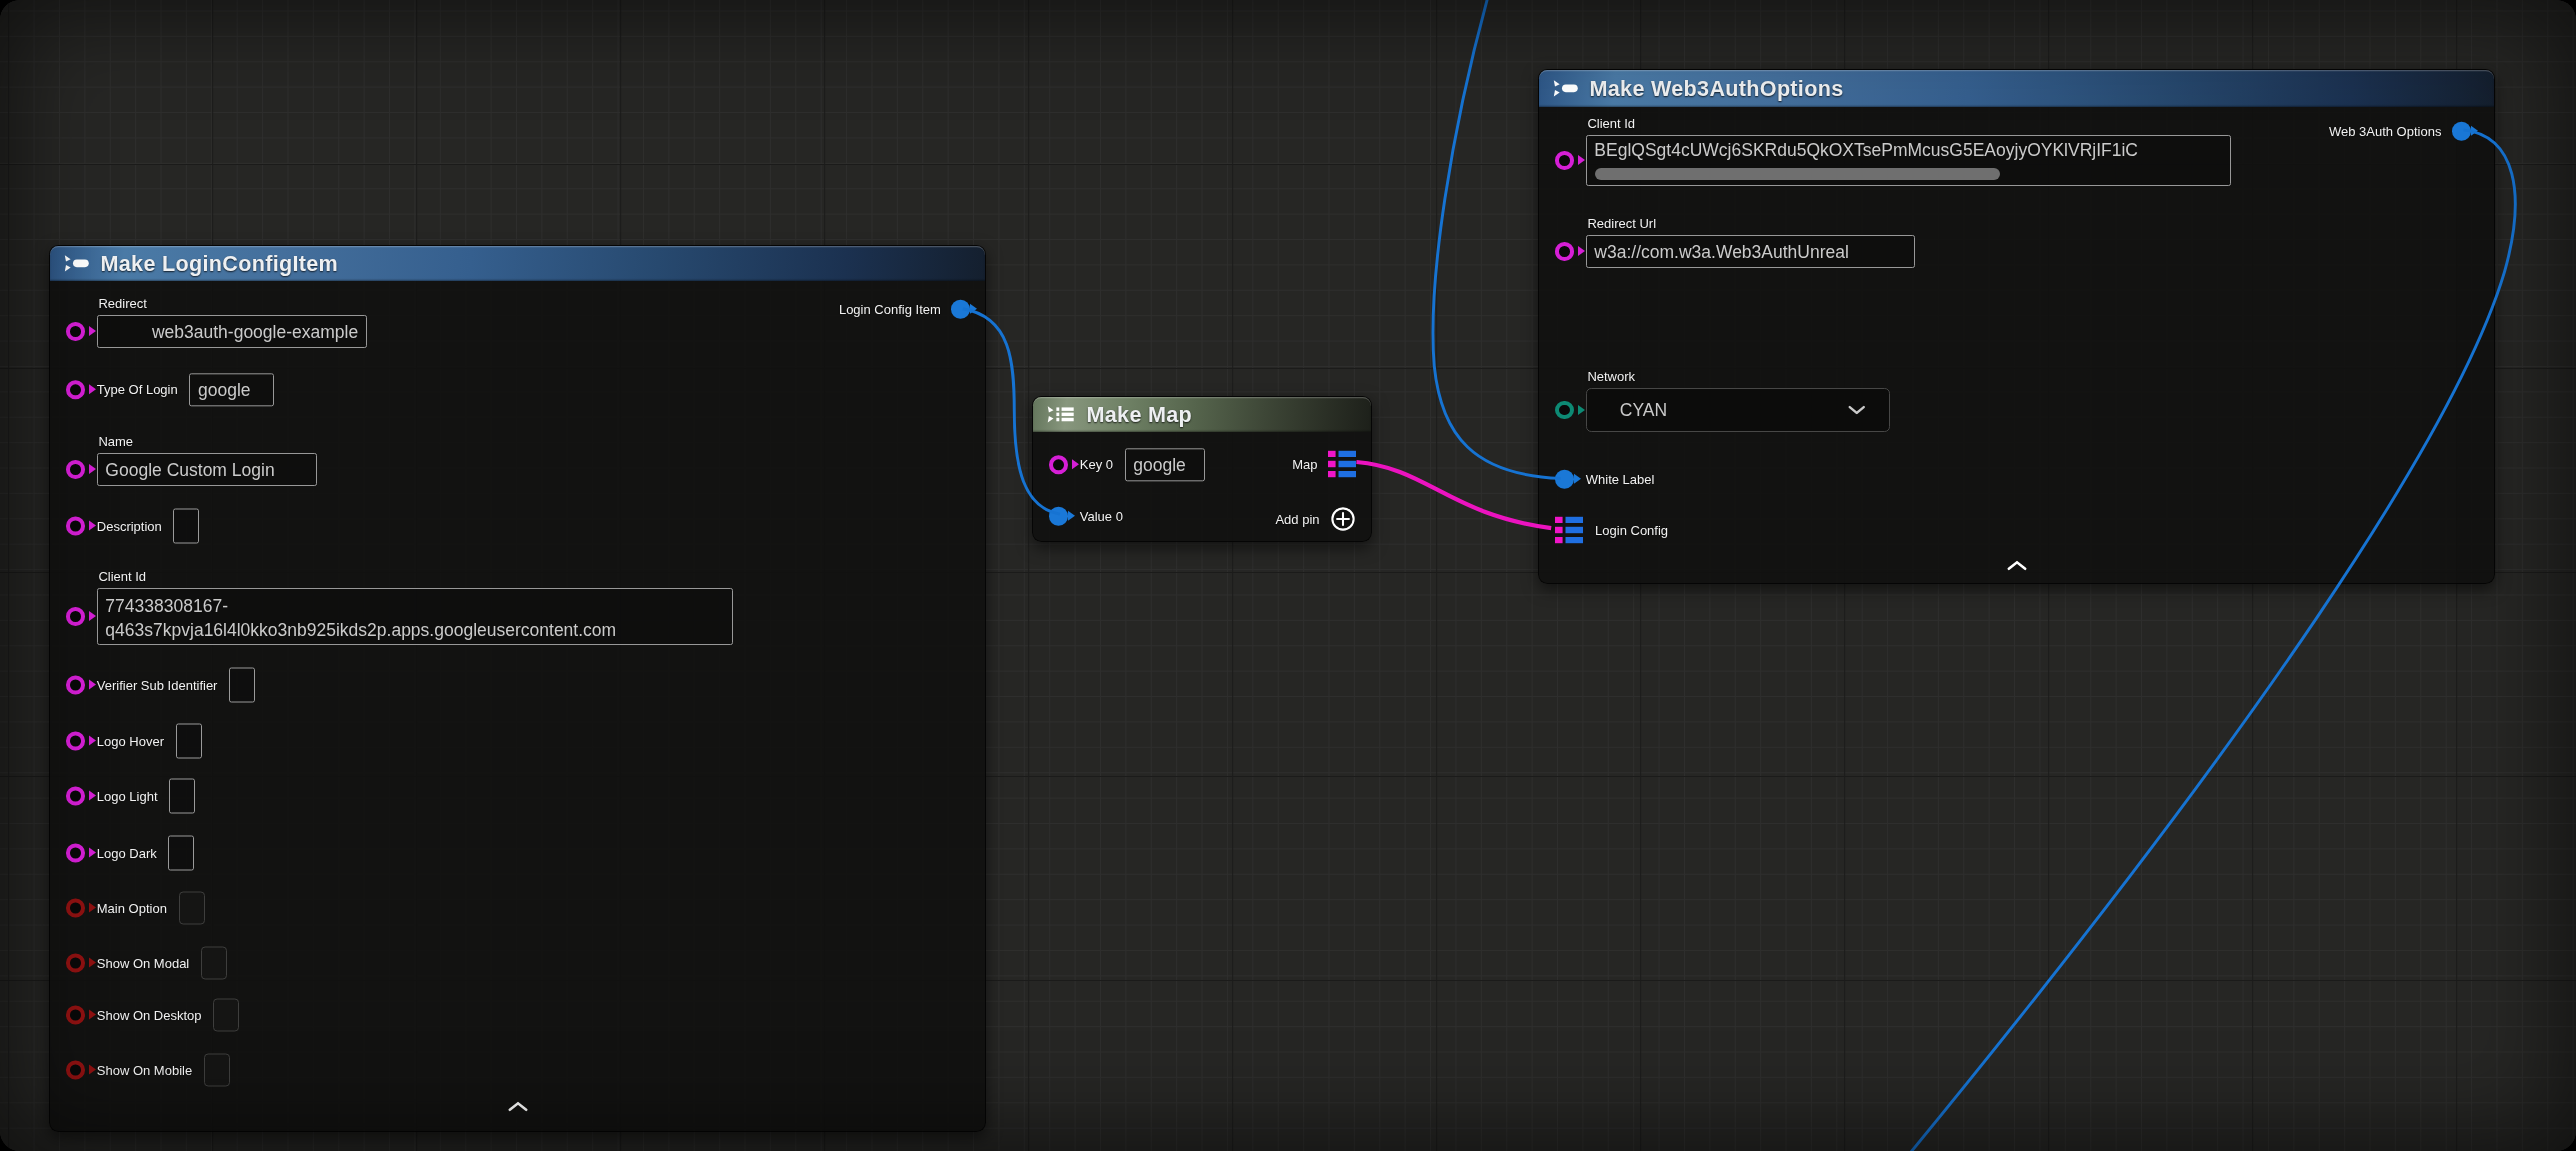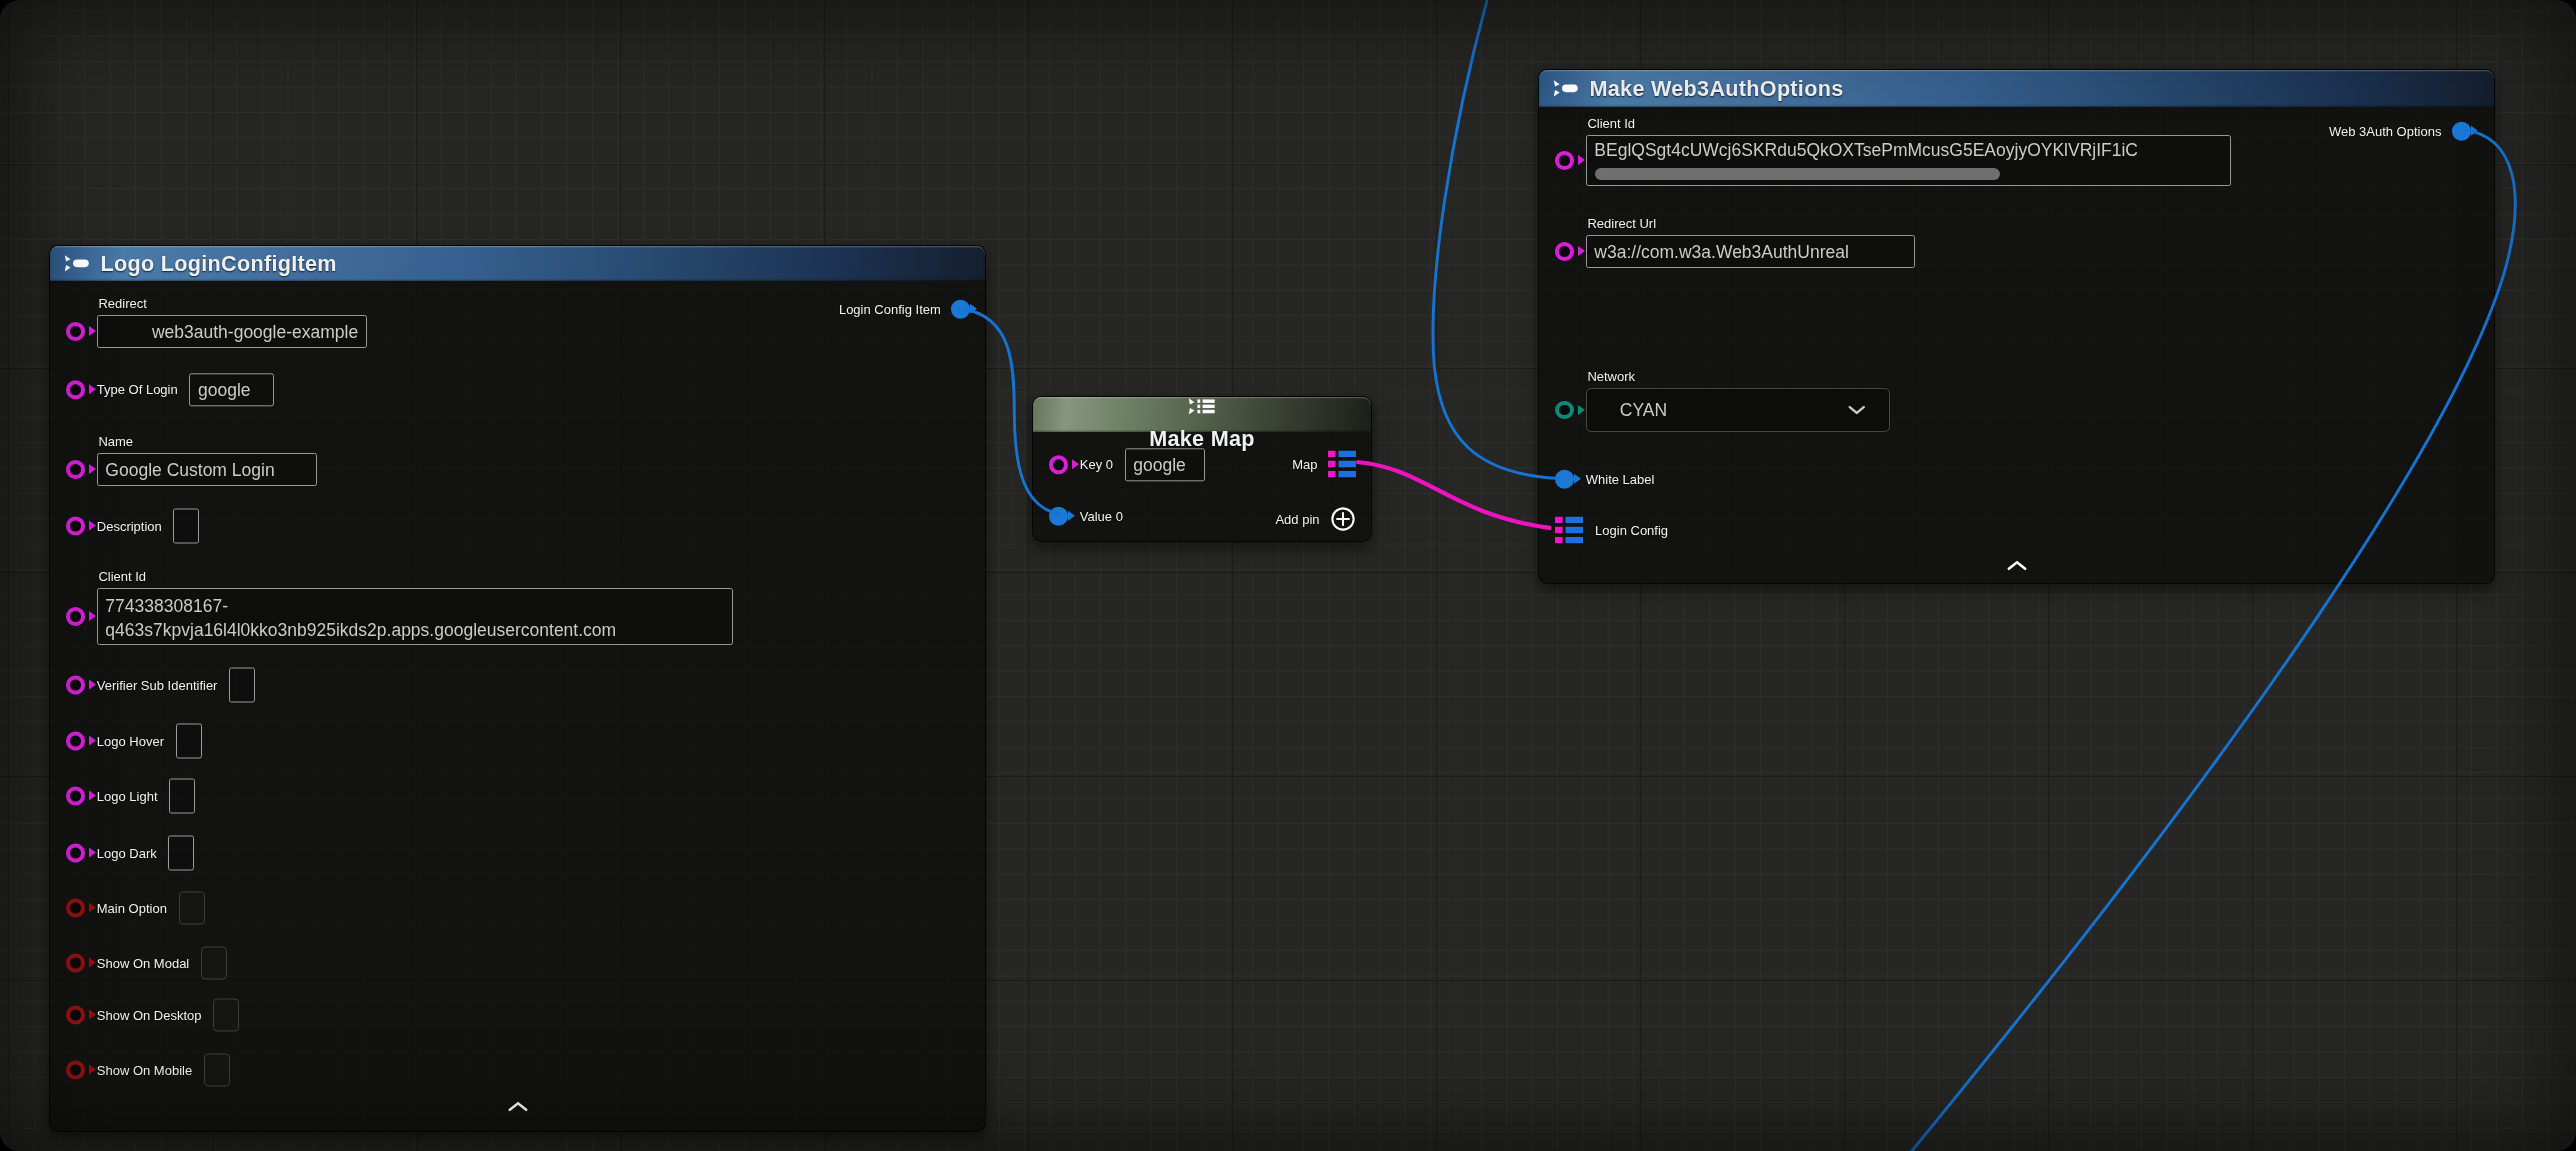--- a/index.html
+++ b/index.html
@@ -71,21 +71,21 @@
 
 <div class="viewport">
 
   <div class="node" style="left:49px;top:245px;width:937px;height:887px;">
     <div class="nhead blue" style="height:35px;">
       <svg class="hicon" width="27" height="18.7" viewBox="0 0 46 32">
         <path d="M3 2 l10 7 -8 4 z" fill="#fff"></path>
         <path d="M3 30 l10 -7 -8 -4 z" fill="#fff"></path>
         <rect x="17" y="9.5" width="27" height="13" rx="6.5" fill="#fff"></rect>
       </svg>
-      <span class="ntitle">Logo LoginConfigItem</span>
+      <span class="ntitle">Make LoginConfigItem</span>
     </div>
 
     <div class="orow" style="top:63px;right:15px;">
       <span class="lbl">Login Config Item</span>
       <span class="pin solid c-obj"></span>
     </div>
 
     <div class="srow" style="top:50px;">
       <div class="lbl">Redirect</div>
       <div class="boxline">
@@ -171,21 +171,21 @@
     </div>
 
     <div class="collapse" style="top:855px;">
       <svg width="21" height="10.5" viewBox="0 0 36 18">
         <path d="M4 15 L18 4 L32 15" stroke="#fff" stroke-width="4.5" fill="none" stroke-linecap="round"></path>
       </svg>
     </div>
   </div>
 
   <div class="node" style="left:1032px;top:396px;width:340px;height:146px;">
-    <div class="nhead green" style="height:35px;flex-direction:column;">
+    <div class="nhead green" style="height:35px;">
       <svg class="hicon" width="30" height="18.7" viewBox="0 0 52 32">
         <path d="M3 2 l10 7 -8 4 z" fill="#fff"></path>
         <path d="M3 30 l10 -7 -8 -4 z" fill="#fff"></path>
         <rect x="18" y="4" width="5" height="6" fill="#fff"></rect>
           <rect x="27" y="4" width="21" height="6" fill="#fff"></rect>
         <rect x="18" y="13" width="5" height="6" fill="#fff"></rect>
           <rect x="27" y="13" width="21" height="6" fill="#fff"></rect>
         <rect x="18" y="22" width="5" height="6" fill="#fff"></rect>
           <rect x="27" y="22" width="21" height="6" fill="#fff"></rect>
       </svg>

